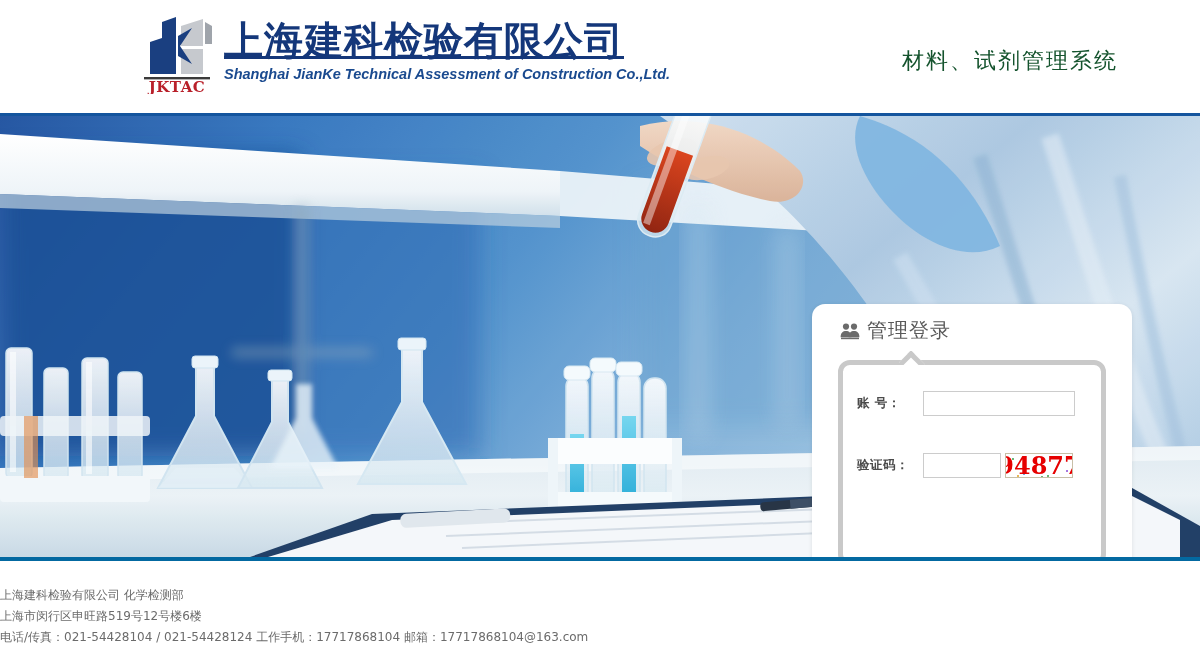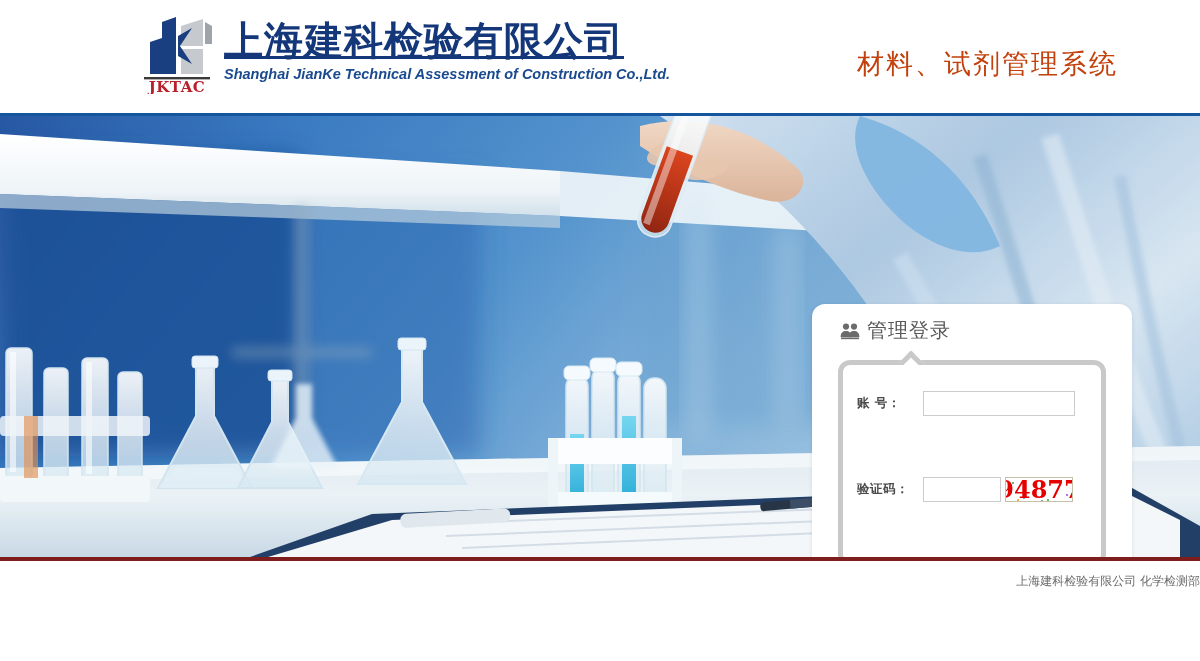--- a/index.html
+++ b/index.html
@@ -35,31 +35,31 @@
     text-decoration: underline;
   }
   .brand-en {
     font-size: 14.5px; font-weight: bold; color: #1a4a8f;
     line-height: 18px; white-space: nowrap; margin-top: 1px;
     font-family: "Liberation Sans", sans-serif;
     font-style: italic;
   }
   .sys-title {
     position: absolute; right: 82px; top: 46px;
-    font-size: 27px; color: #c2410c; letter-spacing: 2px;
+    font-size: 22px; color: #14532d; letter-spacing: 2px;
     font-family: Liberation Serif, serif;
     white-space: nowrap;
   }
 
   
   .banner {
     position: absolute; left: 0; top: 113px;
     width: 1200px; height: 448px;
     border-top: 3px solid #14559e;
-    border-bottom: 4px solid #7f1d1d;
+    border-bottom: 4px solid #0369a1;
     overflow: hidden;
     background: #9ec3e0;
   }
   .banner-art { position: absolute; inset: 0; }
   .banner-art svg { display: block; width: 1200px; height: 441px; }
 
   
   .login-card {
     position: absolute; left: 812px; top: 188px;
     width: 320px; height: 278px;
@@ -95,21 +95,21 @@
     border-left: 5px solid #c9c9c9; border-top: 5px solid #c9c9c9;
     transform: rotate(45deg);
   }
 
   .form { position: absolute; left: 0; top: 0; width: 258px; height: 196px; }
   .form-row {
     position: absolute; left: 14px; display: flex; align-items: center;
   }
   .row-acct { top: 26px; }
   .row-pwd  { top: 65px; }
-  .row-cap  { top: 112px; }
+  .row-cap  { top: 88px; }
   .field-label {
     width: 66px; font-size: 12.5px; color: #4a4a4a; font-weight: bold;
     letter-spacing: 0.5px; text-align: left;
     font-family: "DejaVu Sans", "Liberation Sans", sans-serif;
     white-space: nowrap;
   }
   .field-input {
     width: 152px; height: 25px;
     border: 1px solid #cccccc; background: #ffffff;
     outline: none; font-size: 13px; color: #333;
@@ -140,21 +140,21 @@
     color: #ffffff; font-size: 15px; letter-spacing: 6px;
     font-family: "DejaVu Sans", "Liberation Sans", sans-serif;
     display: flex; align-items: center; justify-content: center;
   }
 
   
   .footer {
     position: absolute; left: 0; top: 561px;
     width: 1200px; height: 87px;
     background: #ffffff;
-    text-align: right; padding-top: 10px;
+    text-align: left; padding-top: 24px;
   }
   .footer-line {
     font-size: 12px; color: #6b6b6b; line-height: 21px;
     font-family: "DejaVu Sans", "Liberation Sans", sans-serif;
   }
 </style>
 </head>
 <body>
 
 <div id="page">
@@ -416,15 +416,17 @@
             </div>
           </div>
 
         </div>
       </div>
     </div>
   </div>
 
   <div class="footer">
     <div class="footer-line">上海建科检验有限公司 化学检测部</div>
+    <div class="footer-line">上海市闵行区申旺路519号12号楼6楼</div>
+    <div class="footer-line">电话/传真：021-54428104 / 021-54428124 工作手机：17717868104 邮箱：17717868104@163.com</div>
   </div>
 
 </div>
 
 </body></html>

